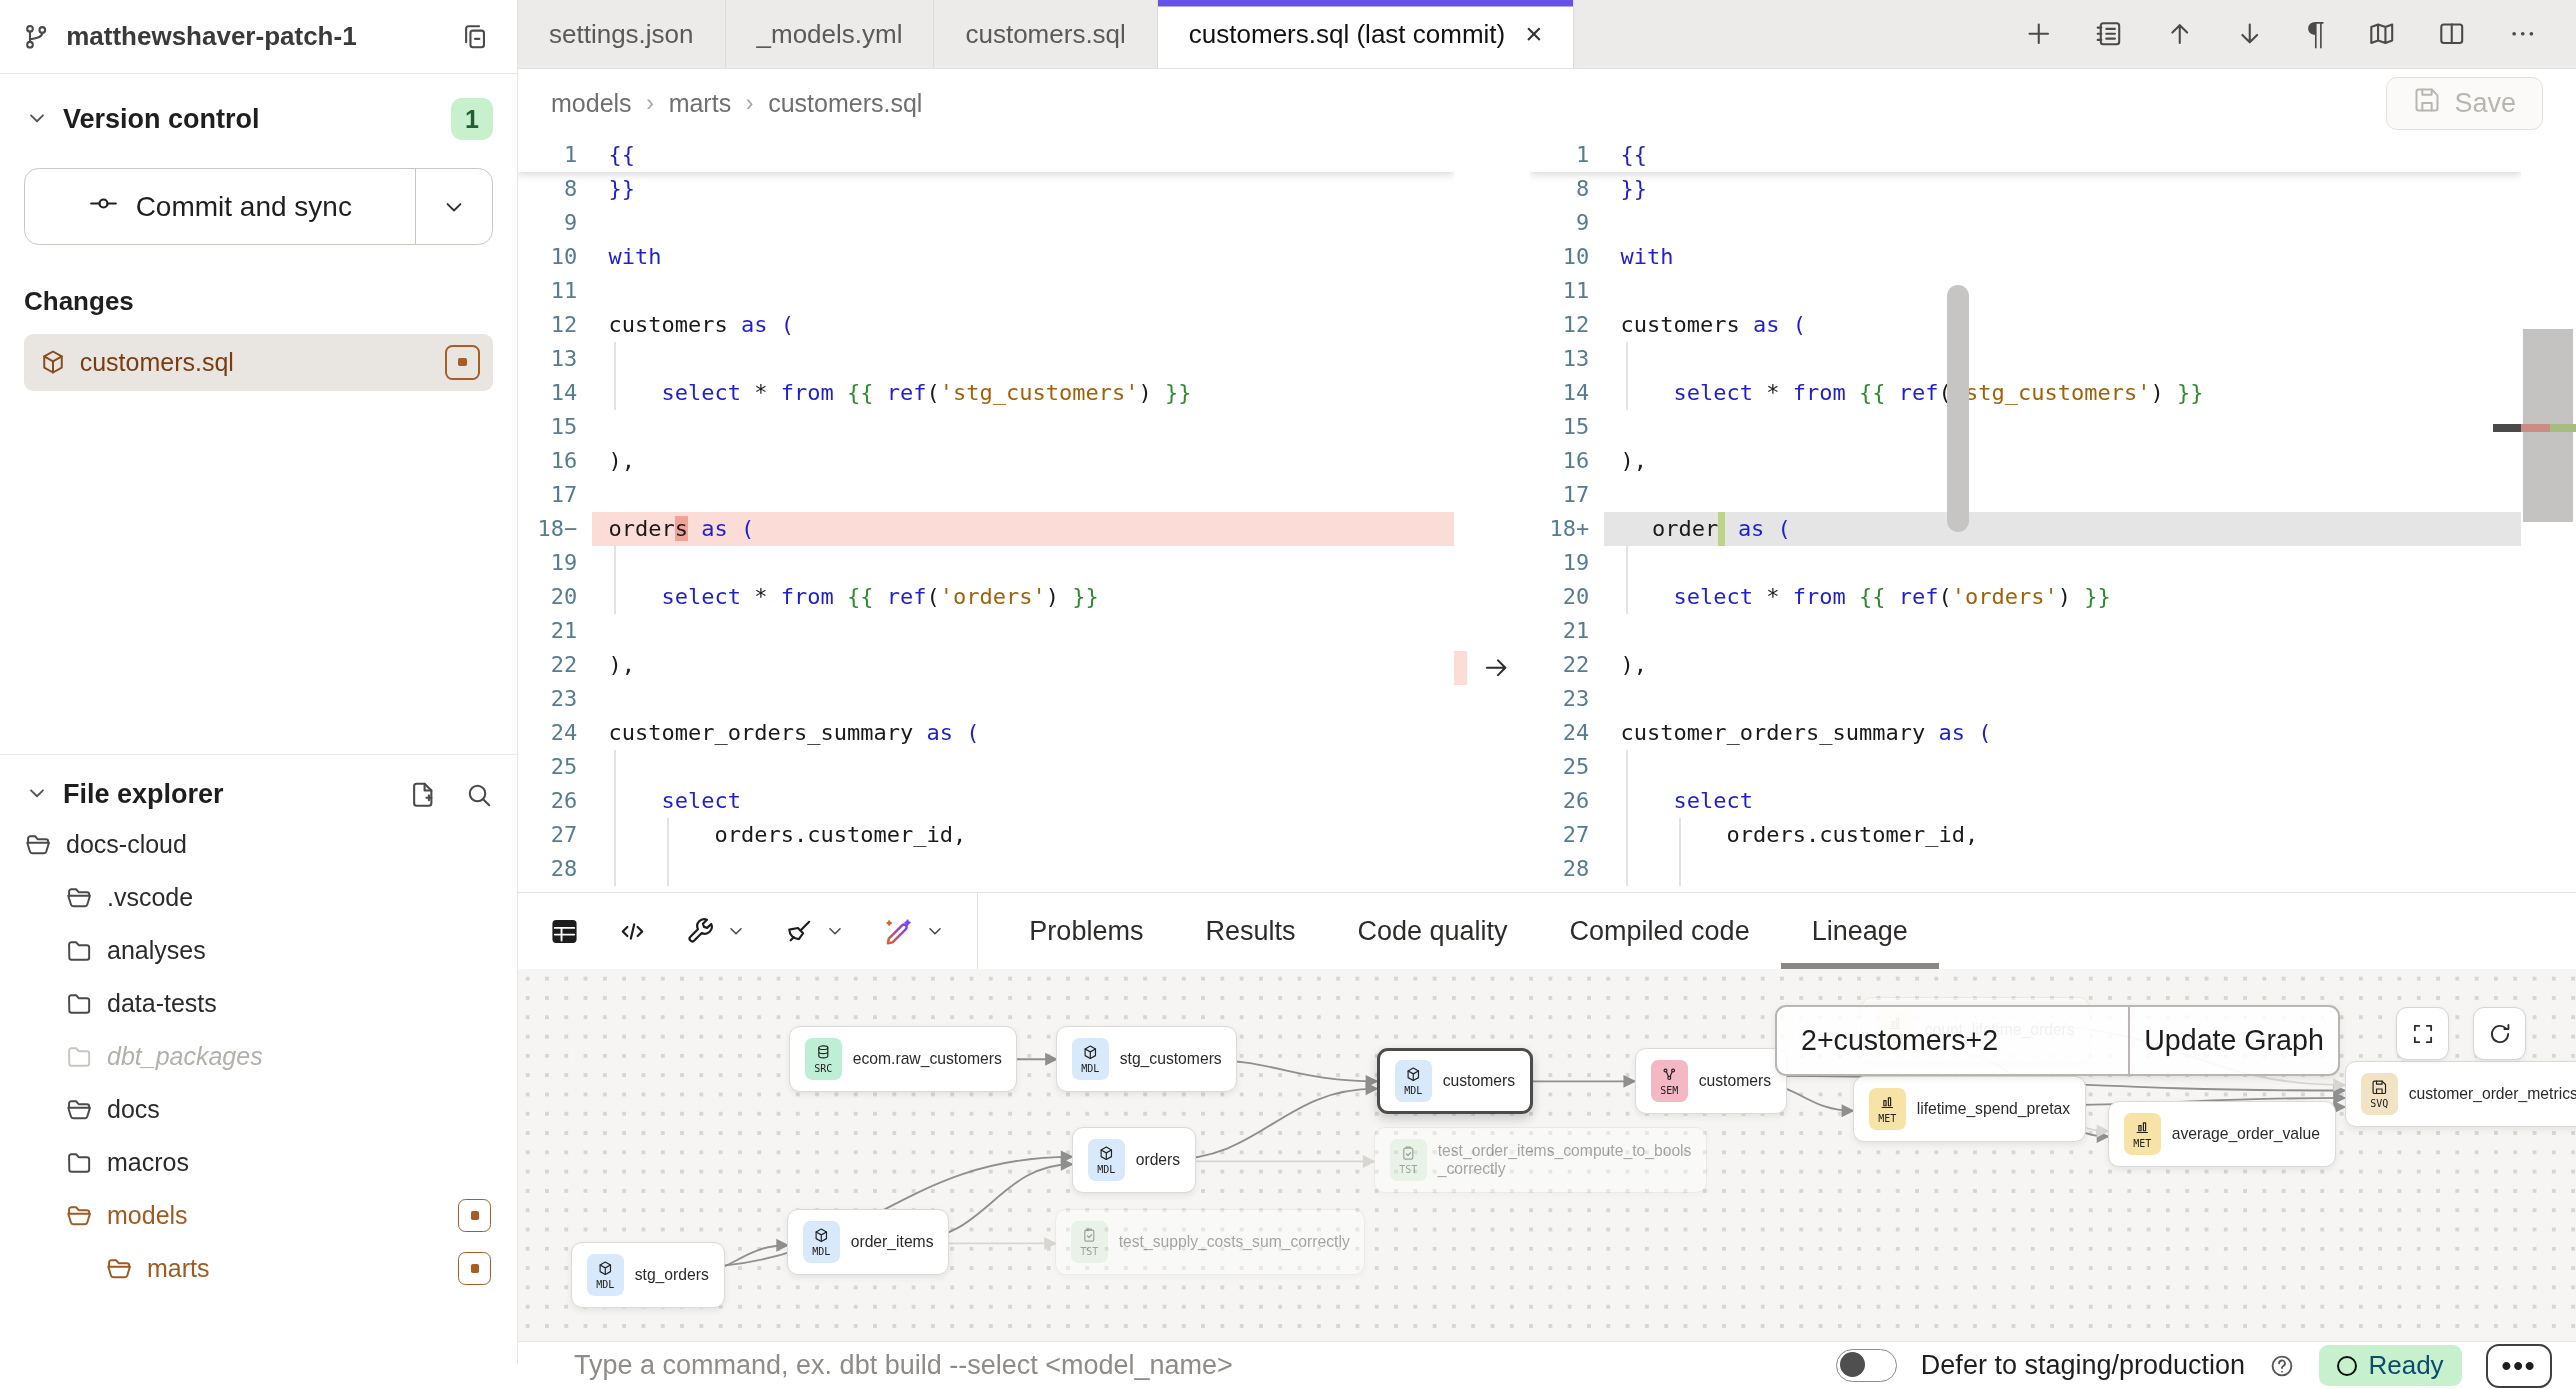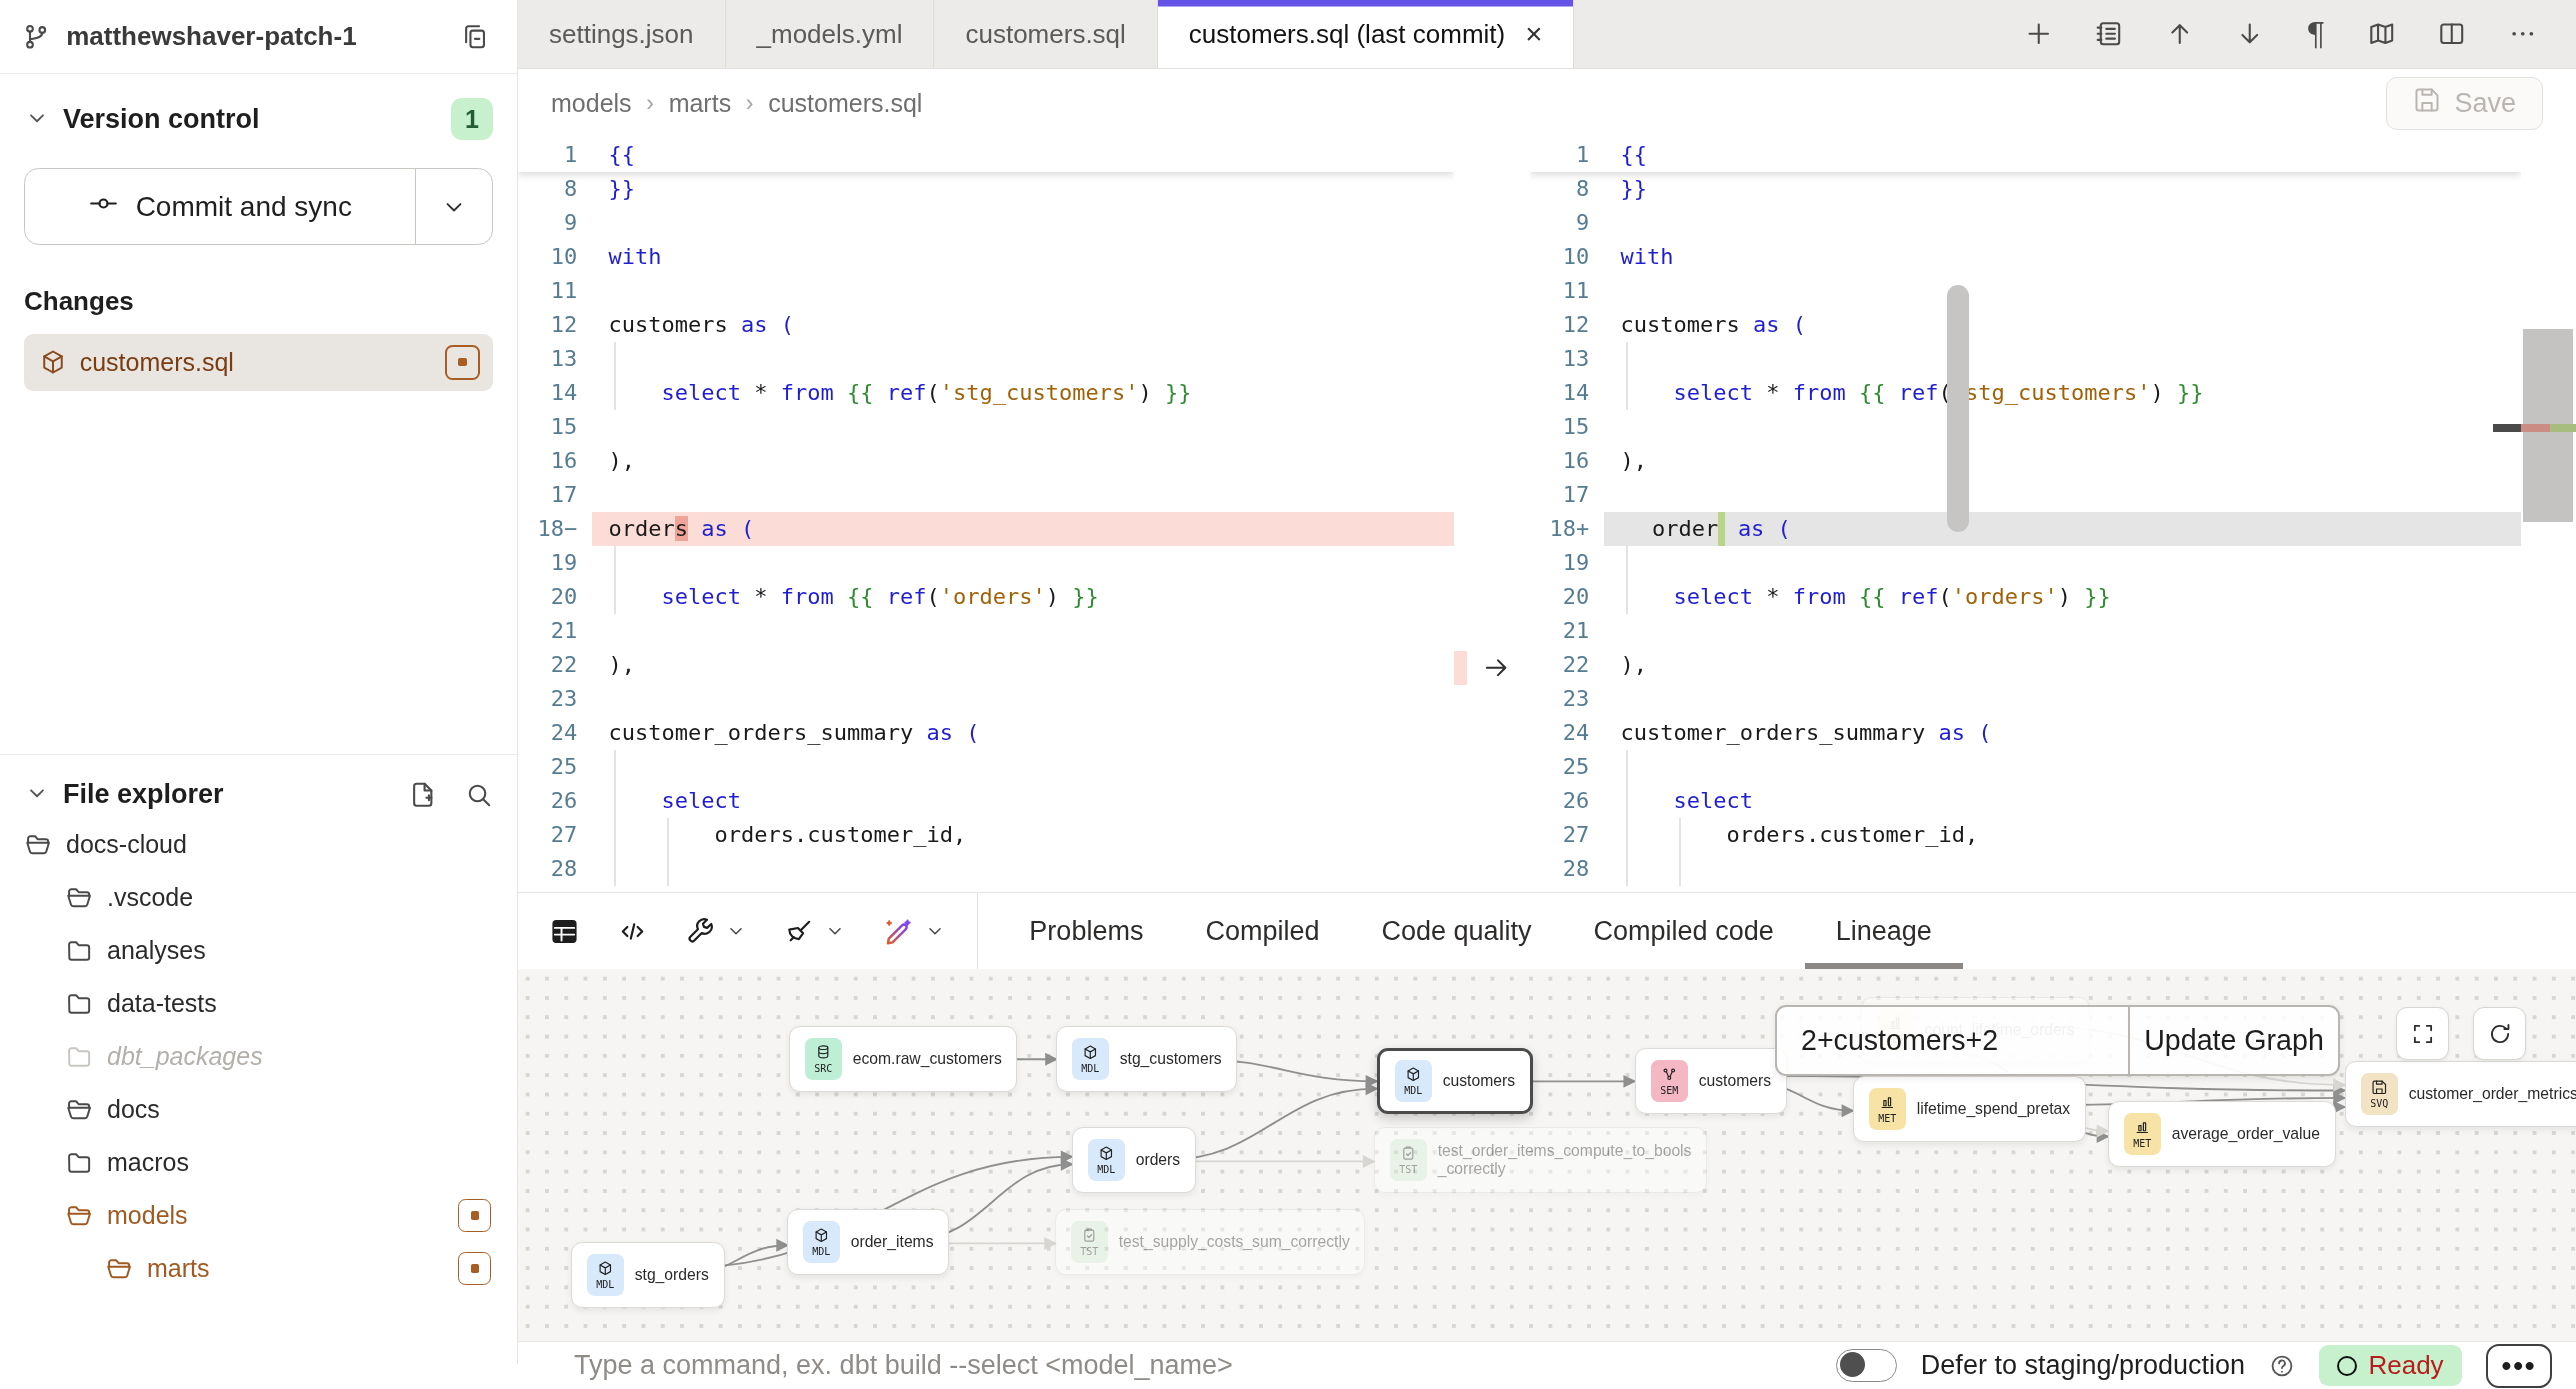--- a/index.html
+++ b/index.html
@@ -137,21 +137,21 @@
   .statusbar { position:absolute; top:1341px; height:48px; left:0; right:0; background:#fff;
     border-top:1.8px solid #e6e4e1; display:flex; align-items:center; padding:0 24px; gap:24px; }
   .cmd-placeholder { font-size:27px; color:#8f8c88; flex:1; white-space:nowrap;margin-left:32px; }
   .toggle { width:61px; height:33px; border:1.8px solid #8a8a8a; border-radius:16.6px; background:#fff;
     position:relative; flex:none; cursor:pointer; }
   .toggle .knob { position:absolute; left:2.8px; top:1.8px; width:25px; height:25px; border-radius:50%;
     background:#4f4f4f; }
   .defer-lbl { font-size:27px; color:#1f1f1f; white-space:nowrap; }
   .qmark { color:#555; display:flex; }
   .ready-pill { height:41px; background:#c6f1cc; border-radius:9.2px; display:flex; align-items:center;
-    gap:11px; padding:0 18.4px; font-size:26px; color:#b91c1c; }
+    gap:11px; padding:0 18.4px; font-size:26px; color:#0c4a6e; }
   .ready-pill .circ { width:20px; height:20px; border:2.8px solid #111; border-radius:50%; }
   .dots-btn { width:66px; height:44px; border:2.8px solid #3f3f3f; border-radius:13px; display:flex;
     align-items:center; justify-content:center; color:#1d1d1d; font-size:28px; letter-spacing:1.8px;
     font-weight:700; cursor:pointer; }
 </style>
 </head>
 <body>
 
 <div id="app">
 
@@ -535,21 +535,21 @@
             <span class="chv" style="display: flex;">
               <svg viewBox="0 0 24 24" width="22" height="22" fill="none" stroke="currentColor" stroke-width="1.7" stroke-linecap="round" stroke-linejoin="round">
                 <path d="M6.5 9.5l5.5 5.5 5.5-5.5"></path>
               </svg>
             </span>
           </span>
         </div>
       <div class="tool-divider"></div>
       <div class="btabs" id="btabs-mount">
           <div class="btab">Problems</div>
-          <div class="btab">Compiled</div>
+          <div class="btab">Results</div>
           <div class="btab">Code quality</div>
           <div class="btab">Compiled code</div>
           <div class="btab active">Lineage</div>
         </div>
     </div>
 
     <div class="lineage">
       <svg class="edges" id="edges-svg" width="2058" height="372" viewBox="0 0 2234 404">
         <defs>
           <marker id="arr" markerWidth="9" markerHeight="9" refX="7" refY="4.5" orient="auto">

